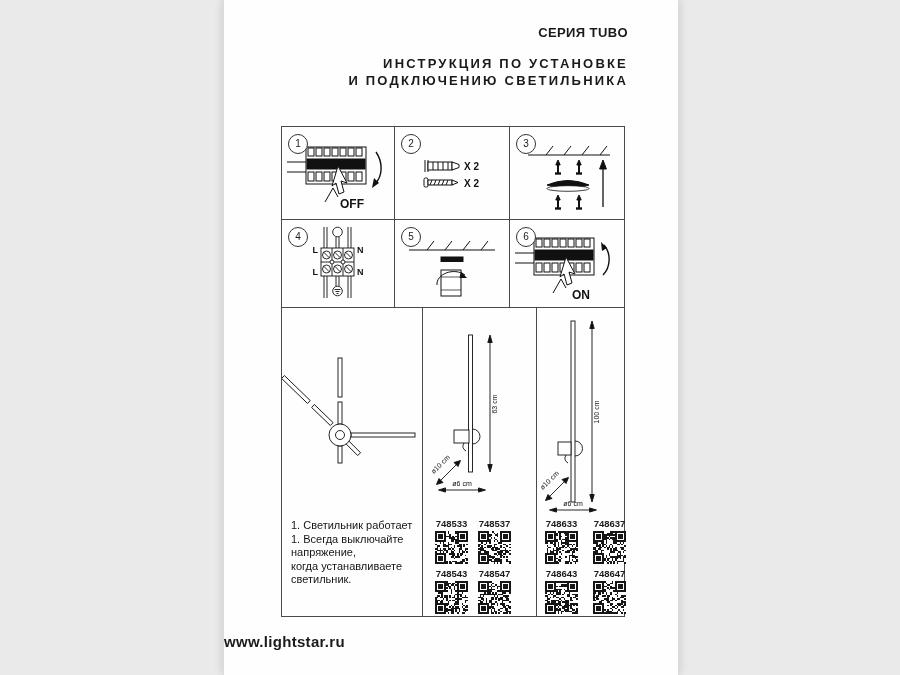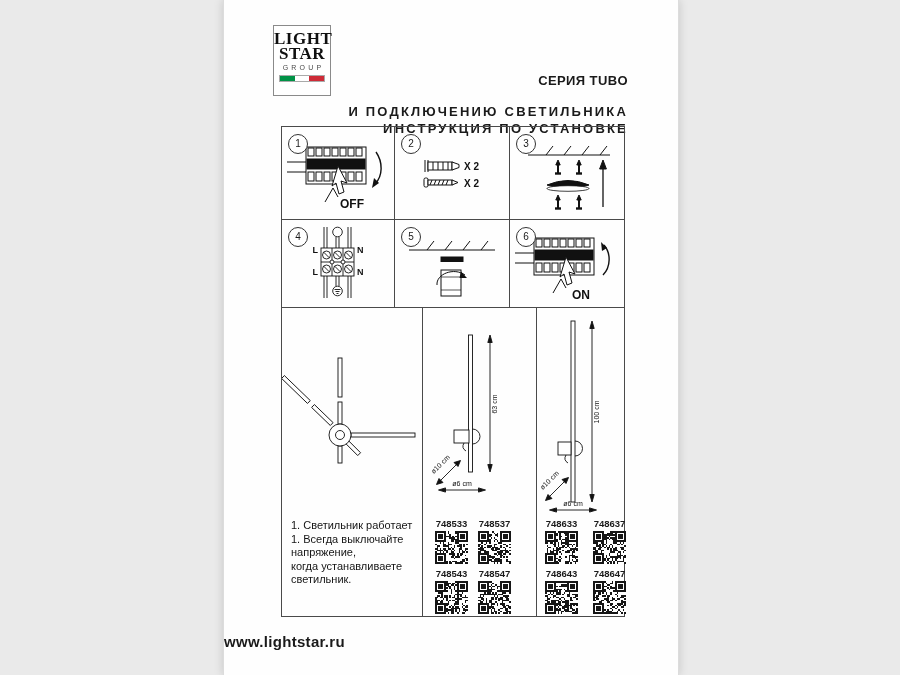--- a/index.html
+++ b/index.html
@@ -6,21 +6,21 @@
   body{width:900px;height:675px;background:#eaeaea;font-family:"Liberation Sans",sans-serif;color:#1a1a1a;overflow:hidden;}
   #screen{position:relative;width:900px;height:675px;}
   .page{position:absolute;left:223px;top:0;width:454px;height:675px;background:#fefefe;border-left:1px solid #dcdcdc;border-right:1px solid #dcdcdc;box-shadow:0 0 9px rgba(0,0,0,.16);}
   
   .logo{position:absolute;left:49px;top:25px;width:58px;height:71px;border:1px solid #8a8a8a;background:#fff;text-align:center;box-sizing:border-box;padding-top:5px;}
   .logo-big{font-family:"Liberation Serif",serif;font-weight:bold;font-size:17px;line-height:15px;letter-spacing:.5px;color:#101010;}
   .logo-group{font-size:7px;letter-spacing:3.2px;color:#4a4a4a;margin-top:3px;padding-left:3px;}
   .logo-flag{display:flex;width:44px;height:5px;margin:4px auto 0;border:.5px solid #aaa;}
   .logo-flag span{flex:1;height:100%;}
   
-  .header{position:absolute;right:50px;top:24px;text-align:right;margin-top:48px;}
+  .header{position:absolute;right:50px;top:24px;text-align:right;}
   .hdr-line{font-size:13px;font-weight:bold;line-height:18px;letter-spacing:.4px;}
   .hdr-title{margin-top:13px;font-size:13px;font-weight:bold;line-height:17px;letter-spacing:2.2px;}
   
   .steps-grid{position:absolute;left:57px;top:126px;width:344px;height:182px;border:1px solid #4a4a4a;display:grid;grid-template-columns:113px 115px 1fr;grid-template-rows:93px 1fr;box-sizing:border-box;}
   .cell{position:relative;border-right:1px solid #4a4a4a;border-bottom:1px solid #4a4a4a;box-sizing:border-box;}
   .cell.last-col{border-right:none;}
   .cell.last-row{border-bottom:none;}
   .badge{position:absolute;left:6px;top:7px;width:18px;height:18px;border:1px solid #333;border-radius:50%;font-size:10px;line-height:18px;text-align:center;background:#fff;z-index:2;}
   .cell svg, .panel svg{position:absolute;left:0;top:0;}
   .detail-grid{position:absolute;left:57px;top:307px;width:344px;height:310px;border:1px solid #4a4a4a;display:grid;grid-template-columns:141px 114px 1fr;box-sizing:border-box;}
@@ -47,36 +47,26 @@
   .row2{top:260px;}
   
   .footer{position:absolute;left:0;top:633px;width:100%;text-align:left;font-size:15px;font-weight:bold;letter-spacing:.3px;}
 </style>
 </head>
 <body>
 
 <div id="screen">
  <div class="page">
 
-  <div class="logo">
-    <div class="logo-big">LIGHT</div>
-    <div class="logo-big">STAR</div>
-    <div class="logo-group">GROUP</div>
-    <div class="logo-flag">
-      <span style="background: rgb(0, 146, 70);"></span>
-      <span style="background: rgb(255, 255, 255);"></span>
-      <span style="background: rgb(206, 43, 55);"></span>
-    </div>
-  </div>
 
   <div class="header">
     <div class="hdr-line">СЕРИЯ TUBO</div>
     <div class="hdr-title">
+      <div>ИНСТРУКЦИЯ ПО УСТАНОВКЕ</div>
       <div>И ПОДКЛЮЧЕНИЮ СВЕТИЛЬНИКА</div>
-      <div>ИНСТРУКЦИЯ ПО УСТАНОВКЕ</div>
     </div>
   </div>
 
   <div class="steps-grid">
 
     <div class="cell">
       <div class="badge">1</div>
       <svg width="112" height="92" viewBox="0 0 112 92">
         <g stroke="#111" stroke-width="1" fill="none">
           <line x1="5" y1="35" x2="24" y2="35"></line>

